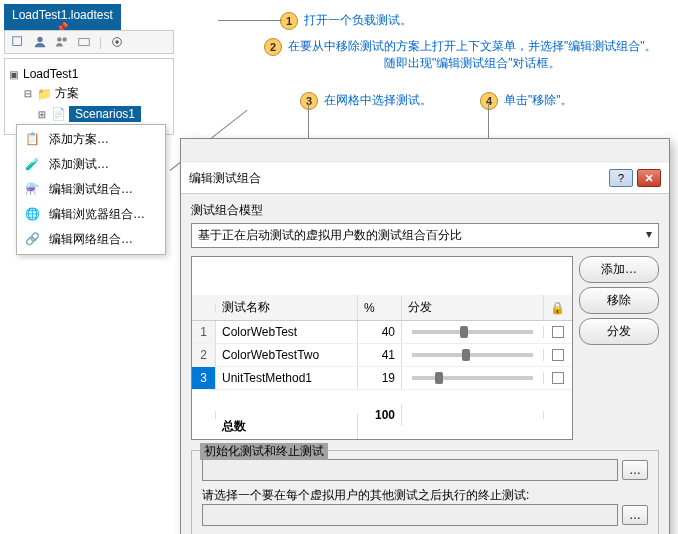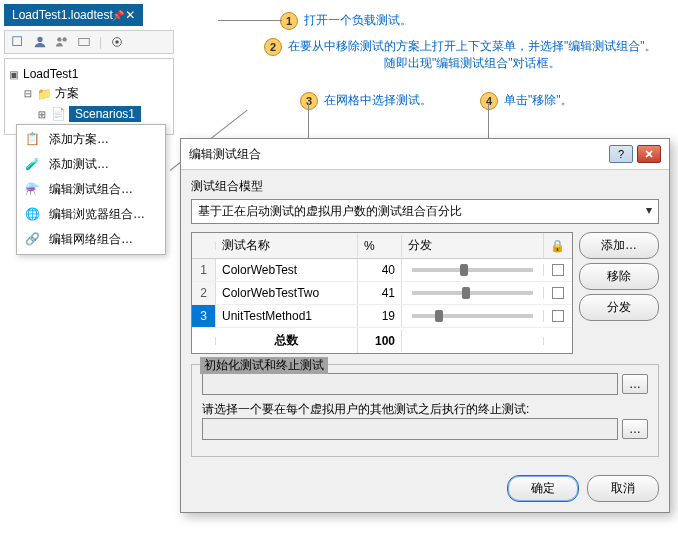--- a/index.html
+++ b/index.html
@@ -1,20 +1,20 @@
 <!DOCTYPE html>
 <html><head>
 <meta charset="utf-8">
 <style>
 * { box-sizing: border-box; margin: 0; padding: 0; }
 body { font-family: "Microsoft YaHei", "Segoe UI", sans-serif; font-size: 12px; background: #fff; width: 678px; height: 534px; position: relative; overflow: hidden; }
 
 
 .tab-bar { position: absolute; left: 4px; top: 4px; }
-.tab { display: inline-flex; align-items: center; background: #0e639c; color: #fff; padding: 4px 8px; font-size: 12px; gap: 0; }
+.tab { display: inline-flex; align-items: center; background: #0e639c; color: #fff; padding: 4px 8px; font-size: 12px; gap: 0; flex-direction: column; }
 .tab .pin { font-size: 10px; }
 
 
 .toolbar { position: absolute; left: 4px; top: 30px; width: 170px; border: 1px solid #ccc; background: #f5f5f5; padding: 4px 6px; display: flex; gap: 8px; align-items: center; }
 .toolbar .ico { width: 14px; height: 14px; display: inline-block; }
 
 
 .tree { position: absolute; left: 4px; top: 58px; width: 170px; border: 1px solid #ccc; background: #fff; padding: 6px 4px 10px 4px; }
 .tree-row { display: flex; align-items: center; gap: 4px; padding: 2px 0; white-space: nowrap; }
 .tree-indent1 { padding-left: 14px; }
@@ -29,47 +29,47 @@
 .menu-icon { width: 16px; height: 16px; display: inline-block; }
 
 
 .callout { position: absolute; display: flex; align-items: flex-start; gap: 6px; color: #0066cc; font-size: 12px; }
 .callout .num { width: 18px; height: 18px; background: #ffcc66; border: 1px solid #c08a20; border-radius: 50%; color: #333; display: flex; align-items: center; justify-content: center; font-size: 11px; font-weight: bold; flex-shrink: 0; }
 .callout .txt { line-height: 1.4; text-align: center; }
 .line { position: absolute; background: #888; height: 1px; }
 
 
 .dialog { position: absolute; left: 180px; top: 138px; width: 490px; border: 1px solid #888; background: #f0f0f0; box-shadow: 4px 4px 10px rgba(0,0,0,0.25); }
-.dialog-title { display: flex; justify-content: space-between; align-items: center; padding: 6px 8px; border-bottom: 1px solid #ccc; background: #fff; }
+.dialog-title { display: flex; justify-content: space-between; align-items: center; padding: 6px 8px; border-bottom: 1px solid #ccc; background: #fff; margin-top: 24px; }
 .dialog-title-text { font-size: 12px; }
 .title-buttons { display: flex; gap: 4px; }
 .title-btn { width: 24px; height: 18px; border: 1px solid #5a7aa5; background: linear-gradient(#dce6f2, #c5d5ea); display: flex; align-items: center; justify-content: center; font-size: 11px; border-radius: 2px; }
 .title-btn.close { background: linear-gradient(#e9866f, #c6402a); color: #fff; font-weight: bold; border-color: #8c2e1c; }
 
 .dialog-body { padding: 8px 10px; }
 .field-label { font-size: 12px; margin-bottom: 4px; }
 .combo { width: 100%; border: 1px solid #888; background: #fff; padding: 3px 20px 3px 6px; font-size: 12px; position: relative; }
 .combo::after { content: "▾"; position: absolute; right: 6px; top: 3px; color: #333; }
 
 .main-row { display: flex; gap: 6px; margin-top: 8px; }
 .grid { flex: 1; border: 1px solid #888; background: #fff; }
 .grid-header, .grid-row, .grid-footer { display: grid; grid-template-columns: 24px 1fr 44px 1fr 28px; align-items: center; }
-.grid-header { background: #f4f4f4; border-bottom: 1px solid #ccc; font-size: 12px; }
+.grid-header { background: #f4f4f4; border-bottom: 1px solid #ccc; font-size: 12px; margin-top: 38px; }
 .grid-header > div, .grid-row > div, .grid-footer > div { border-right: 1px solid #ddd; padding: 4px 6px; }
 .grid-header > div:last-child, .grid-row > div:last-child, .grid-footer > div:last-child { border-right: none; }
 .grid-row { border-bottom: 1px solid #eee; font-size: 12px; }
 .grid-row .rownum { background: #f4f4f4; text-align: center; color: #555; }
 .grid-row.sel .rownum { background: #0078d4; color: #fff; }
 .pct { text-align: right; }
 .slider-cell { display: flex; align-items: center; }
 .slider-track { flex: 1; height: 4px; background: #ccc; position: relative; margin: 0 4px; }
 .slider-thumb { position: absolute; width: 8px; height: 12px; background: #777; top: -4px; border-radius: 2px; }
 .cb { width: 12px; height: 12px; border: 1px solid #888; margin: auto; }
 .grid-footer { background: #fff; font-weight: bold; }
-.grid-footer .label { grid-column: 2; text-align: center; }
+.grid-footer .label { grid-column: 2; text-align: left; margin-top: 24px; }
 
 .side-buttons { display: flex; flex-direction: column; gap: 4px; width: 80px; }
 .btn { border: 1px solid #888; background: linear-gradient(#fdfdfd, #e5e5e5); padding: 4px 0; text-align: center; font-size: 12px; border-radius: 12px; }
 
 .group { border: 1px solid #bbb; padding: 8px 10px 10px 10px; margin-top: 10px; position: relative; }
 .group-title { position: absolute; top: -8px; left: 8px; background: #a3a3a3; padding: 0 4px; font-size: 12px; }
 .group-row { margin-bottom: 6px; }
 .group-input { display: flex; gap: 4px; align-items: center; }
 .group-input input { flex: 1; border: 1px solid #888; background: #eee; padding: 3px 4px; font-size: 12px; }
 .group-input .browse { width: 26px; border: 1px solid #888; background: linear-gradient(#fdfdfd, #e5e5e5); text-align: center; padding: 2px 0; border-radius: 2px; }

